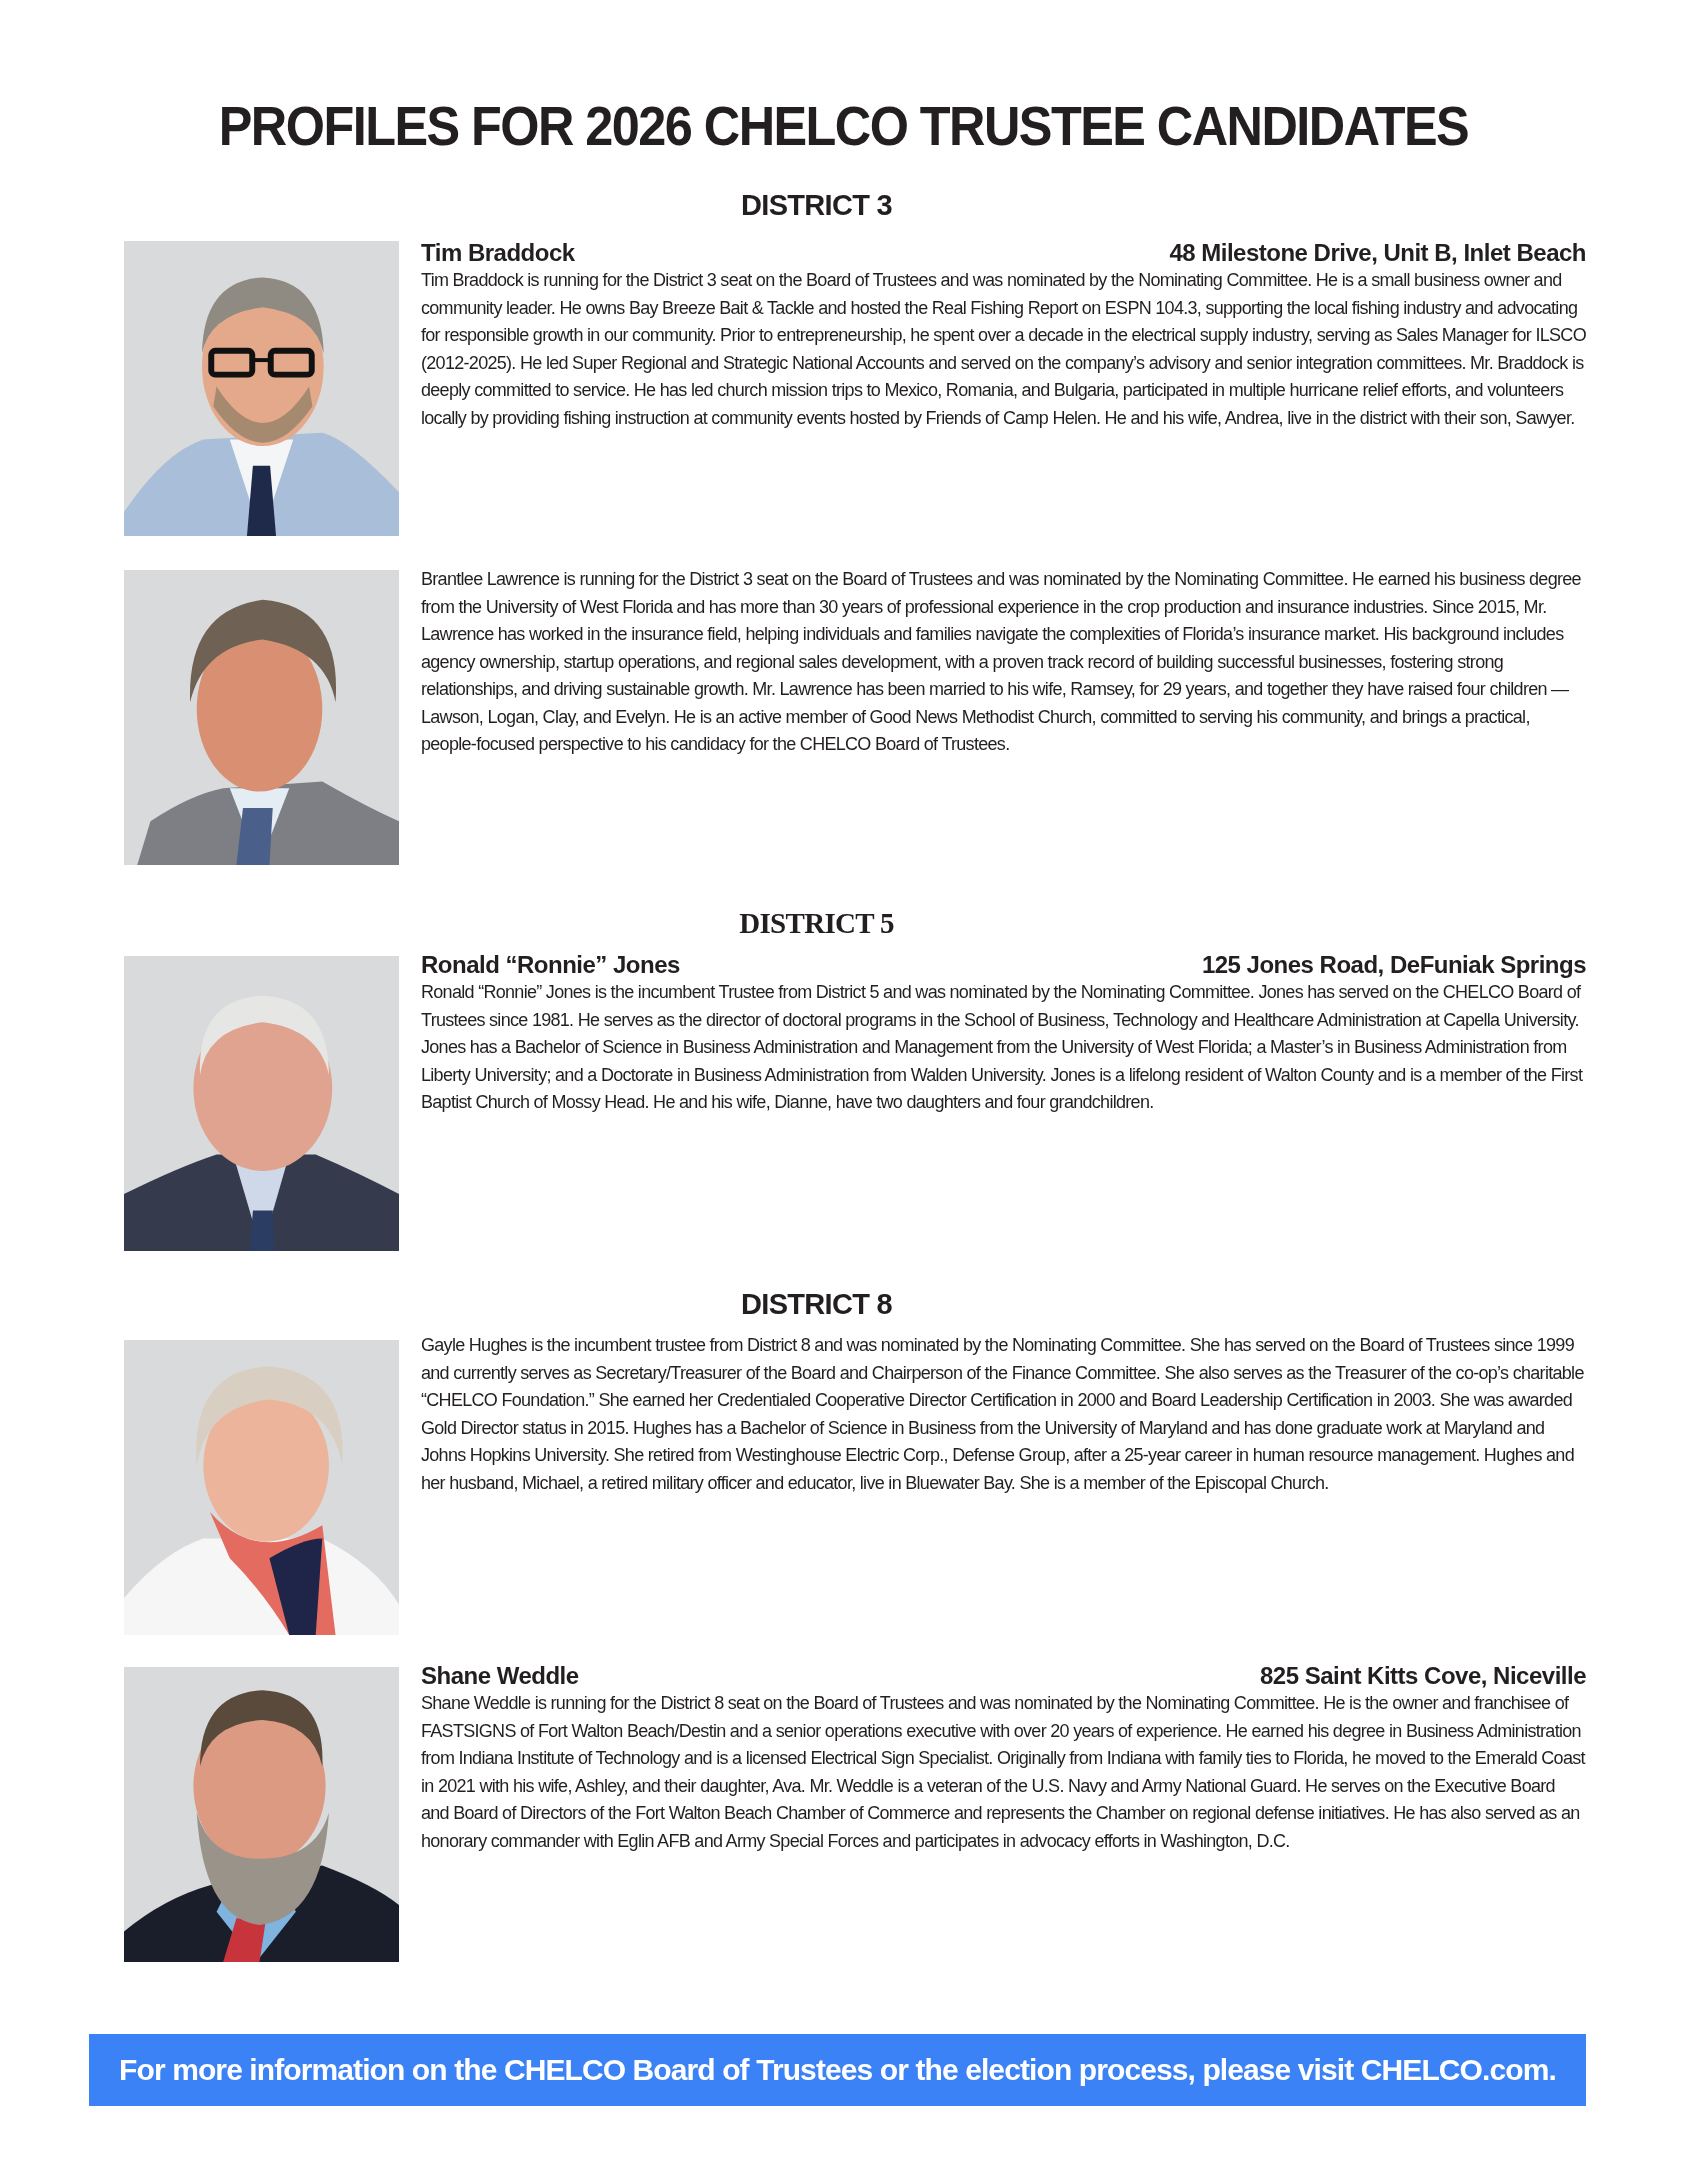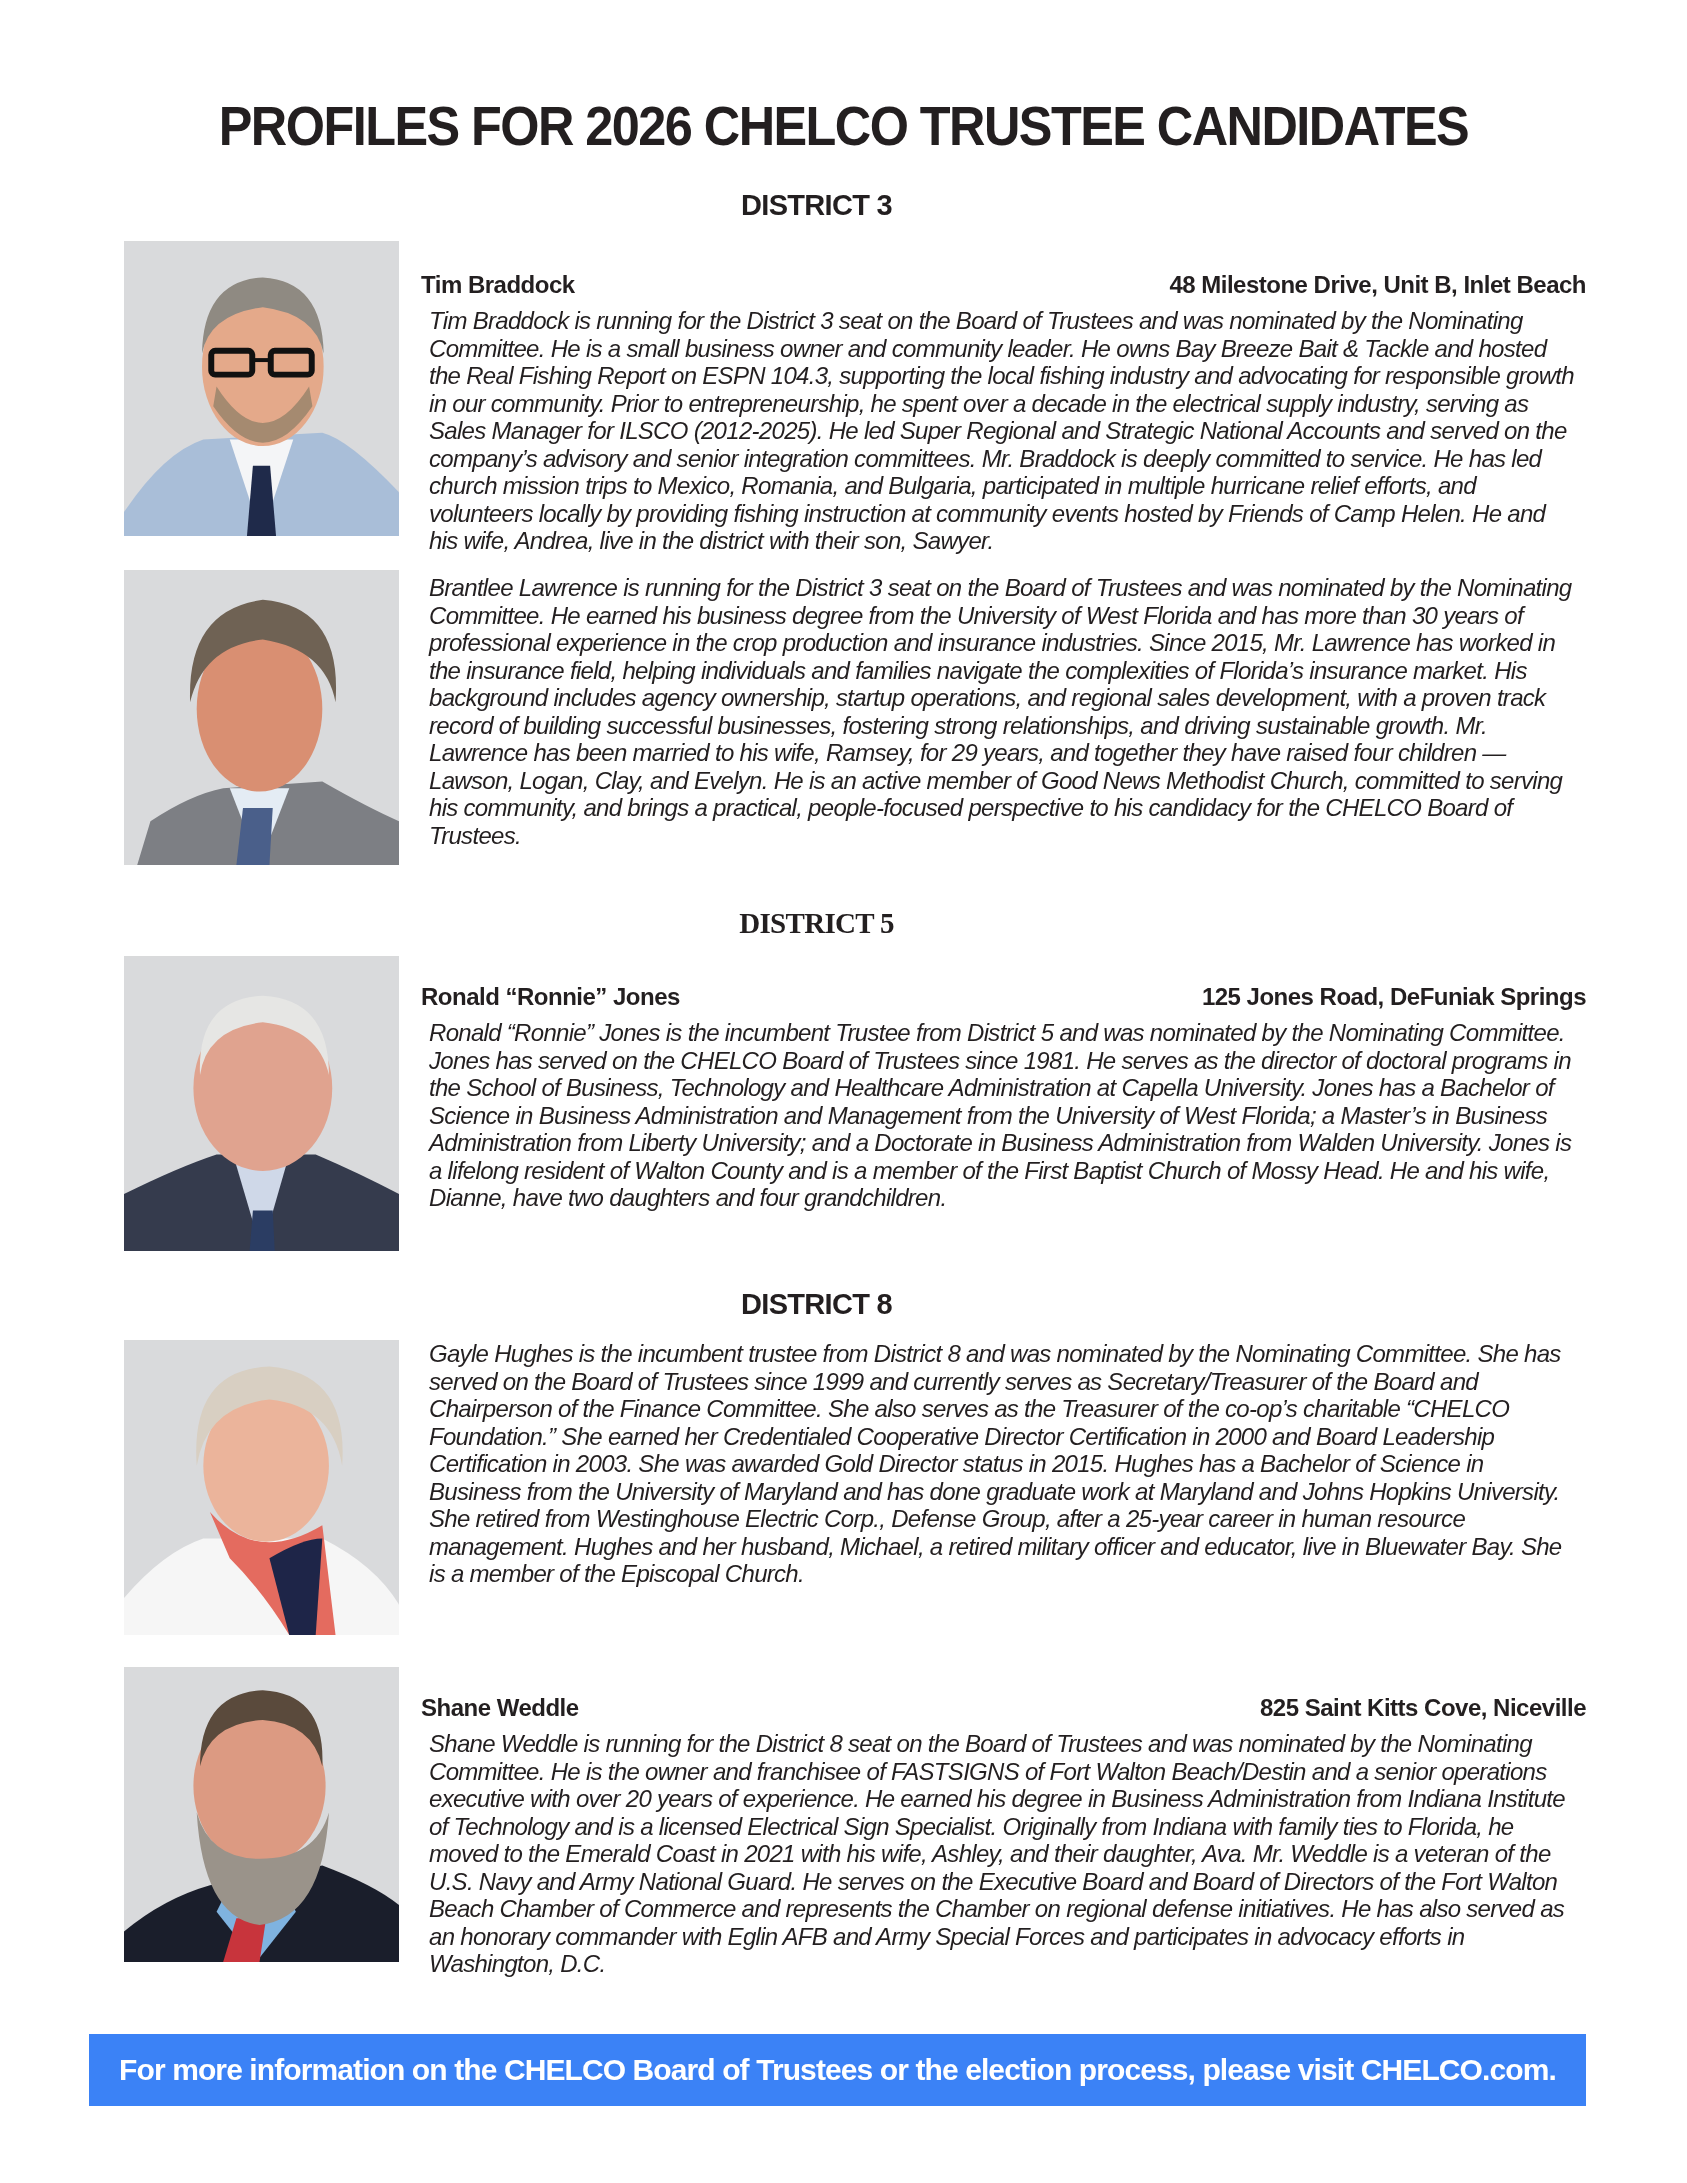--- a/index.html
+++ b/index.html
@@ -22,24 +22,24 @@
     background: #d9dadc; overflow: hidden;
   }
   .photo svg { display: block; width: 100%; height: 100%; }
   .profile {
     position: absolute; left: 421px; width: 1165px;
   }
   .head-row {
     display: flex; justify-content: space-between; align-items: baseline;
     font-weight: 700; font-size: 24px; letter-spacing: -0.5px; line-height: 28px;
   }
-  .head-row .name, .head-row .address { white-space: nowrap; margin-top: 32px; }
+  .head-row .name, .head-row .address { white-space: nowrap; }
   .bio {
-    font-size: 24px; line-height: 27.5px; letter-spacing: -0.7px;
-    color: #231f20; margin: 8px; font-style: italic;
+    font-size: 18px; line-height: 27.5px; letter-spacing: -0.7px;
+    color: #231f20; margin: 0;
   }
   .banner {
     position: absolute; left: 89px; top: 2034px; width: 1497px; height: 72px;
     background: #3b82f6; color: #ffffff; display: flex; align-items: center; justify-content: center;
   }
   .banner span {
     font-weight: 700; font-size: 30px; letter-spacing: -0.9px; white-space: nowrap;
   }
 </style>
 </head>

